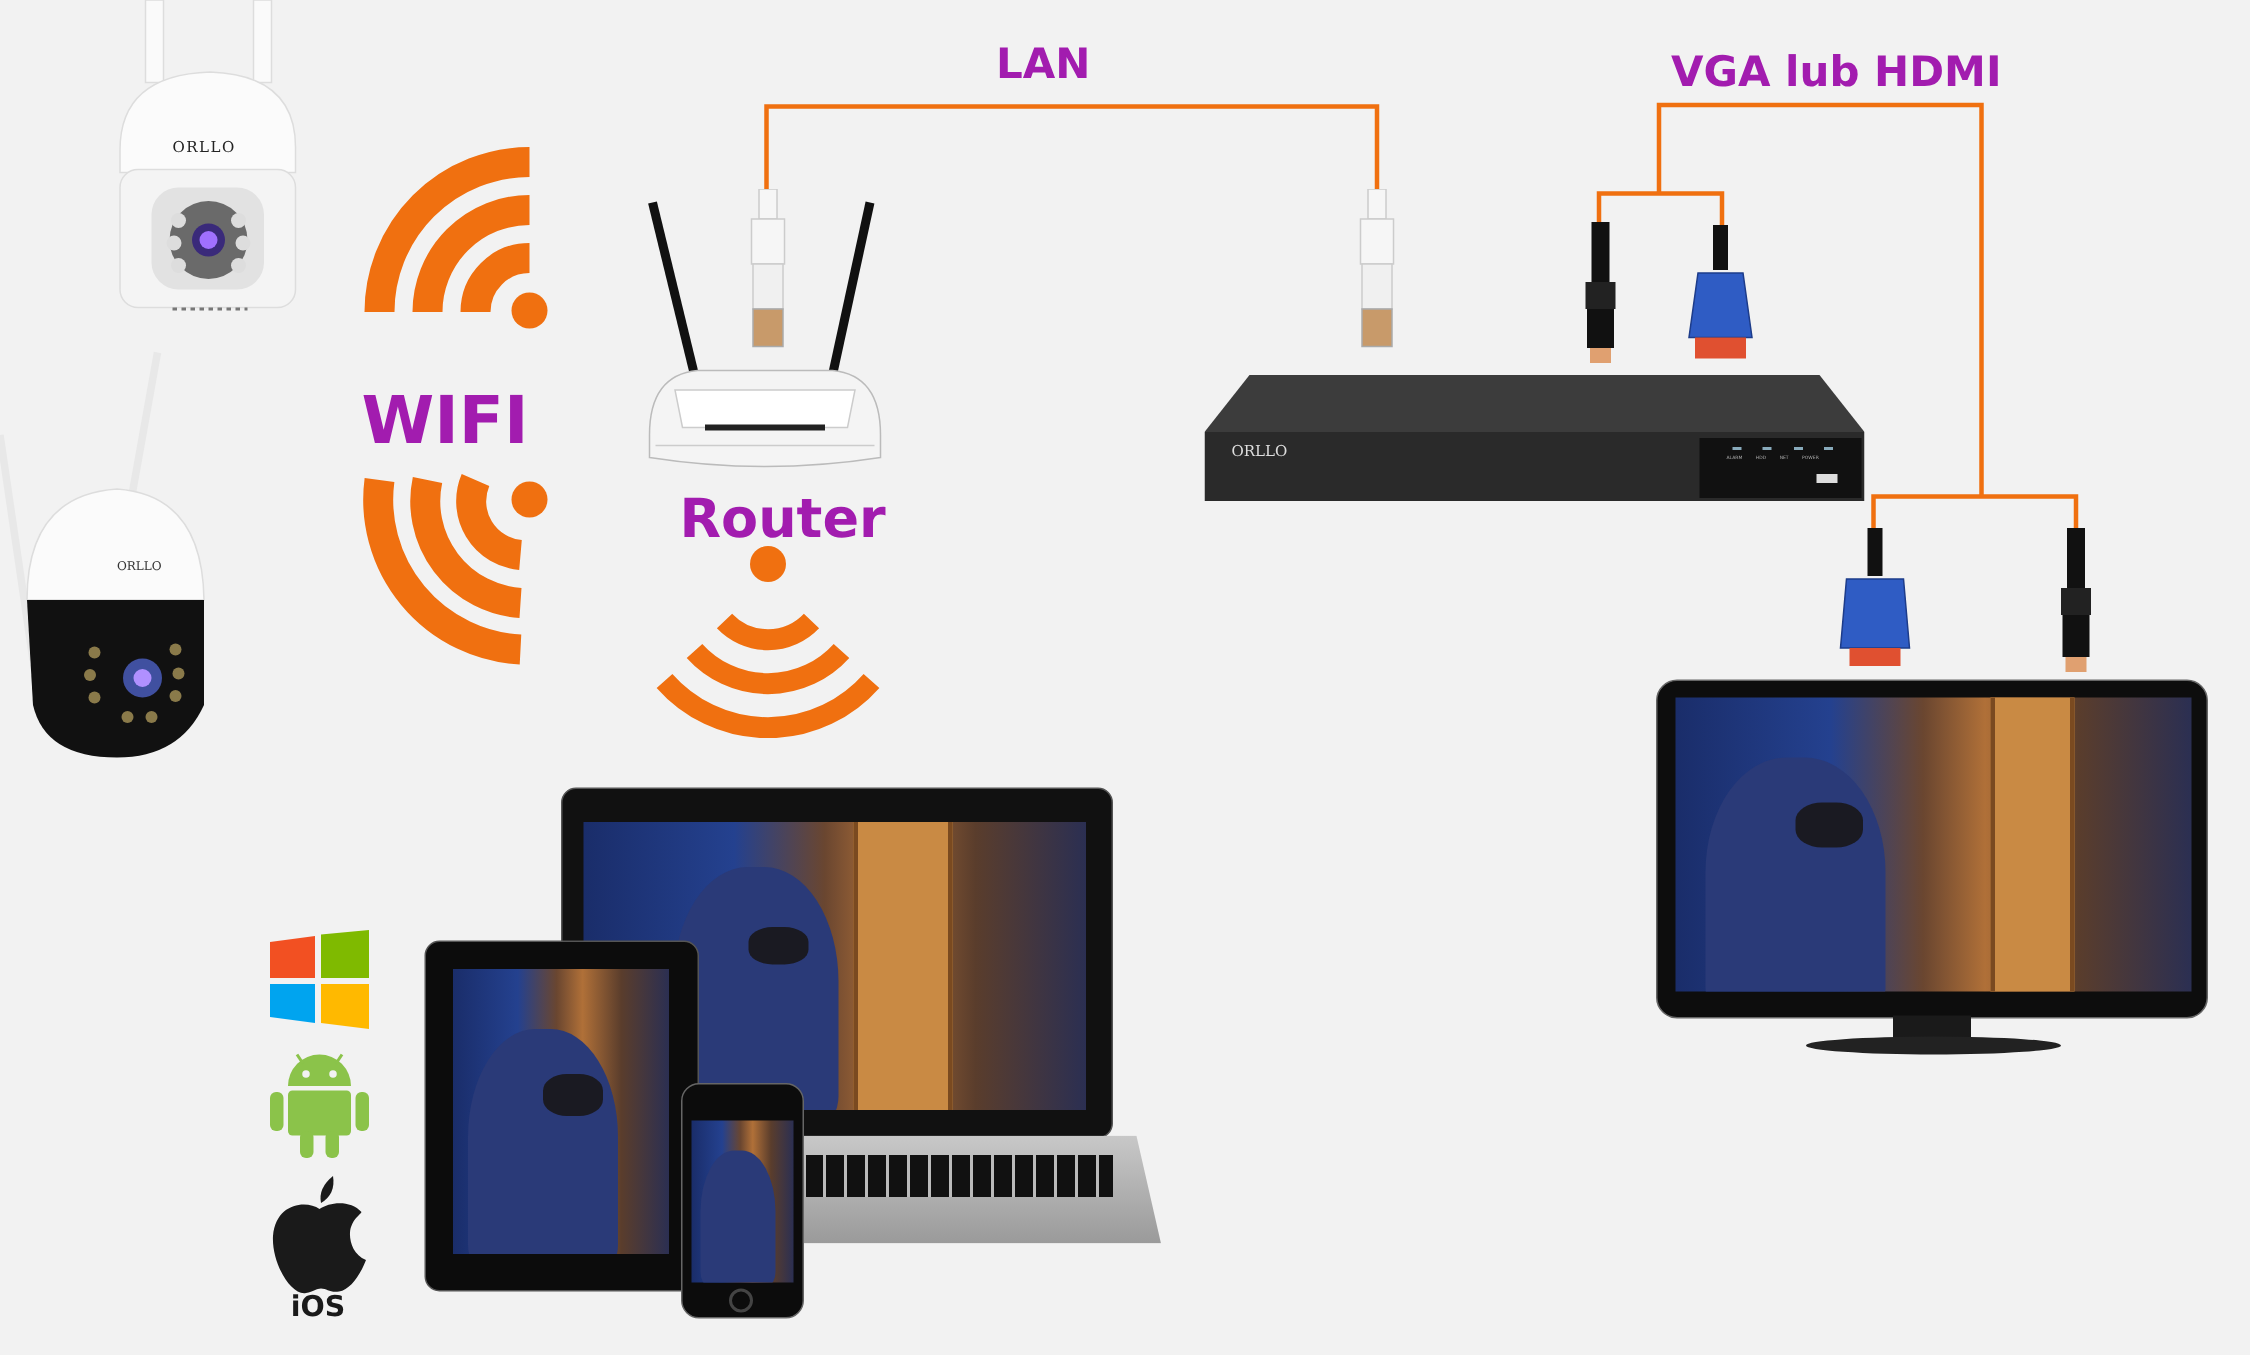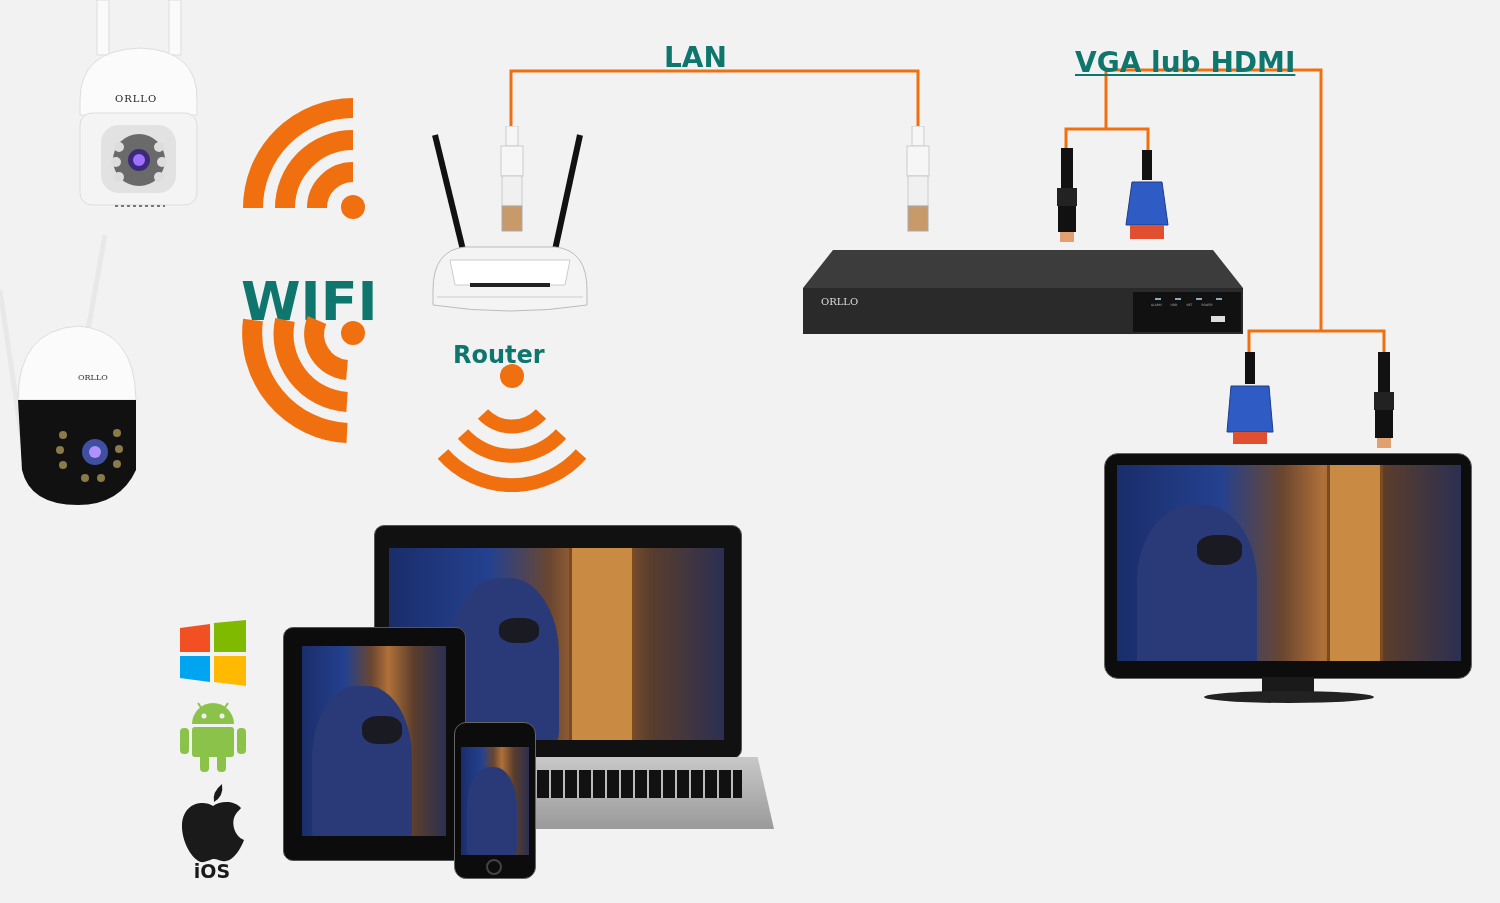--- a/index.html
+++ b/index.html
@@ -1,18 +1,18 @@
 <!DOCTYPE html>
 <html><head>
 <meta charset="utf-8">
 <style>
   html, body { margin:0; padding:0; }
   body { width:1500px; height:903px; background:#f2f2f2; position:relative; overflow:hidden; font-family:"DejaVu Sans", sans-serif; }
   .abs { position:absolute; }
-  .label { color:#0f766e; font-weight:bold; font-family:"DejaVu Sans", sans-serif;margin-top:15px; }
+  .label { color:#a21caf; font-weight:bold; font-family:"DejaVu Sans", sans-serif; }
   svg { display:block; }
   .scene { background:linear-gradient(90deg,#1a2d6a 0%,#24418f 30%,#6a4630 48%,#b07038 60%,#5a3d2c 78%,#2b2f52 100%); position:absolute; overflow:hidden; }
   .hood { position:absolute; background:#2a3a78; border-radius:45% 45% 10% 10%; }
   .mask { position:absolute; background:#1a1a22; border-radius:40%; }
   .win { position:absolute; background:#c98a44; border:3px solid #7a4a20; }
 </style>
 </head>
 <body>
 
 <svg class="abs" style="left:0;top:0" width="1500" height="903">
@@ -20,23 +20,23 @@
 
     <polyline points="511,128 511,71 918,71 918,128"></polyline>
 
     <polyline points="1106,128 1106,70 1321,70 1321,330"></polyline>
     <polyline points="1066,148 1066,129 1148,129 1148,150"></polyline>
     <polyline points="1249,355 1249,331 1384,331 1384,355"></polyline>
   </g>
 </svg>
 
 <div class="abs label" style="left:664px;top:26px;font-size:28px;">LAN</div>
-<div class="abs label" style="left:1075px;top:31px;font-size:28px;text-decoration:underline;">VGA lub HDMI</div>
-<div class="abs label" style="left:241px;top:255px;font-size:54px;">WIFI</div>
-<div class="abs label" style="left:453px;top:326px;font-size:24px;text-align:right;">Router</div>
+<div class="abs label" style="left:1114px;top:31px;font-size:28px;">VGA lub HDMI</div>
+<div class="abs label" style="left:241px;top:255px;font-size:44px;">WIFI</div>
+<div class="abs label" style="left:453px;top:326px;font-size:36px;text-align:right;">Router</div>
 
 <div class="abs" style="left:75px;top:0;width:130px;height:215px;">
   <svg width="130" height="215">
     <rect x="22" y="0" width="12" height="55" fill="#fafafa" stroke="#ddd"></rect>
     <rect x="94" y="0" width="12" height="55" fill="#fafafa" stroke="#ddd"></rect>
     <path d="M5,100 Q5,50 65,48 Q123,50 122,100 L122,115 L5,115 Z" fill="#fbfbfb" stroke="#ddd"></path>
     <rect x="5" y="113" width="117" height="92" rx="12" fill="#f4f4f4" stroke="#ddd"></rect>
     <rect x="26" y="125" width="75" height="68" rx="18" fill="#e2e2e2"></rect>
     <circle cx="64" cy="160" r="26" fill="#6a6a6a"></circle>
     <circle cx="64" cy="160" r="11" fill="#3a2a7a"></circle>

